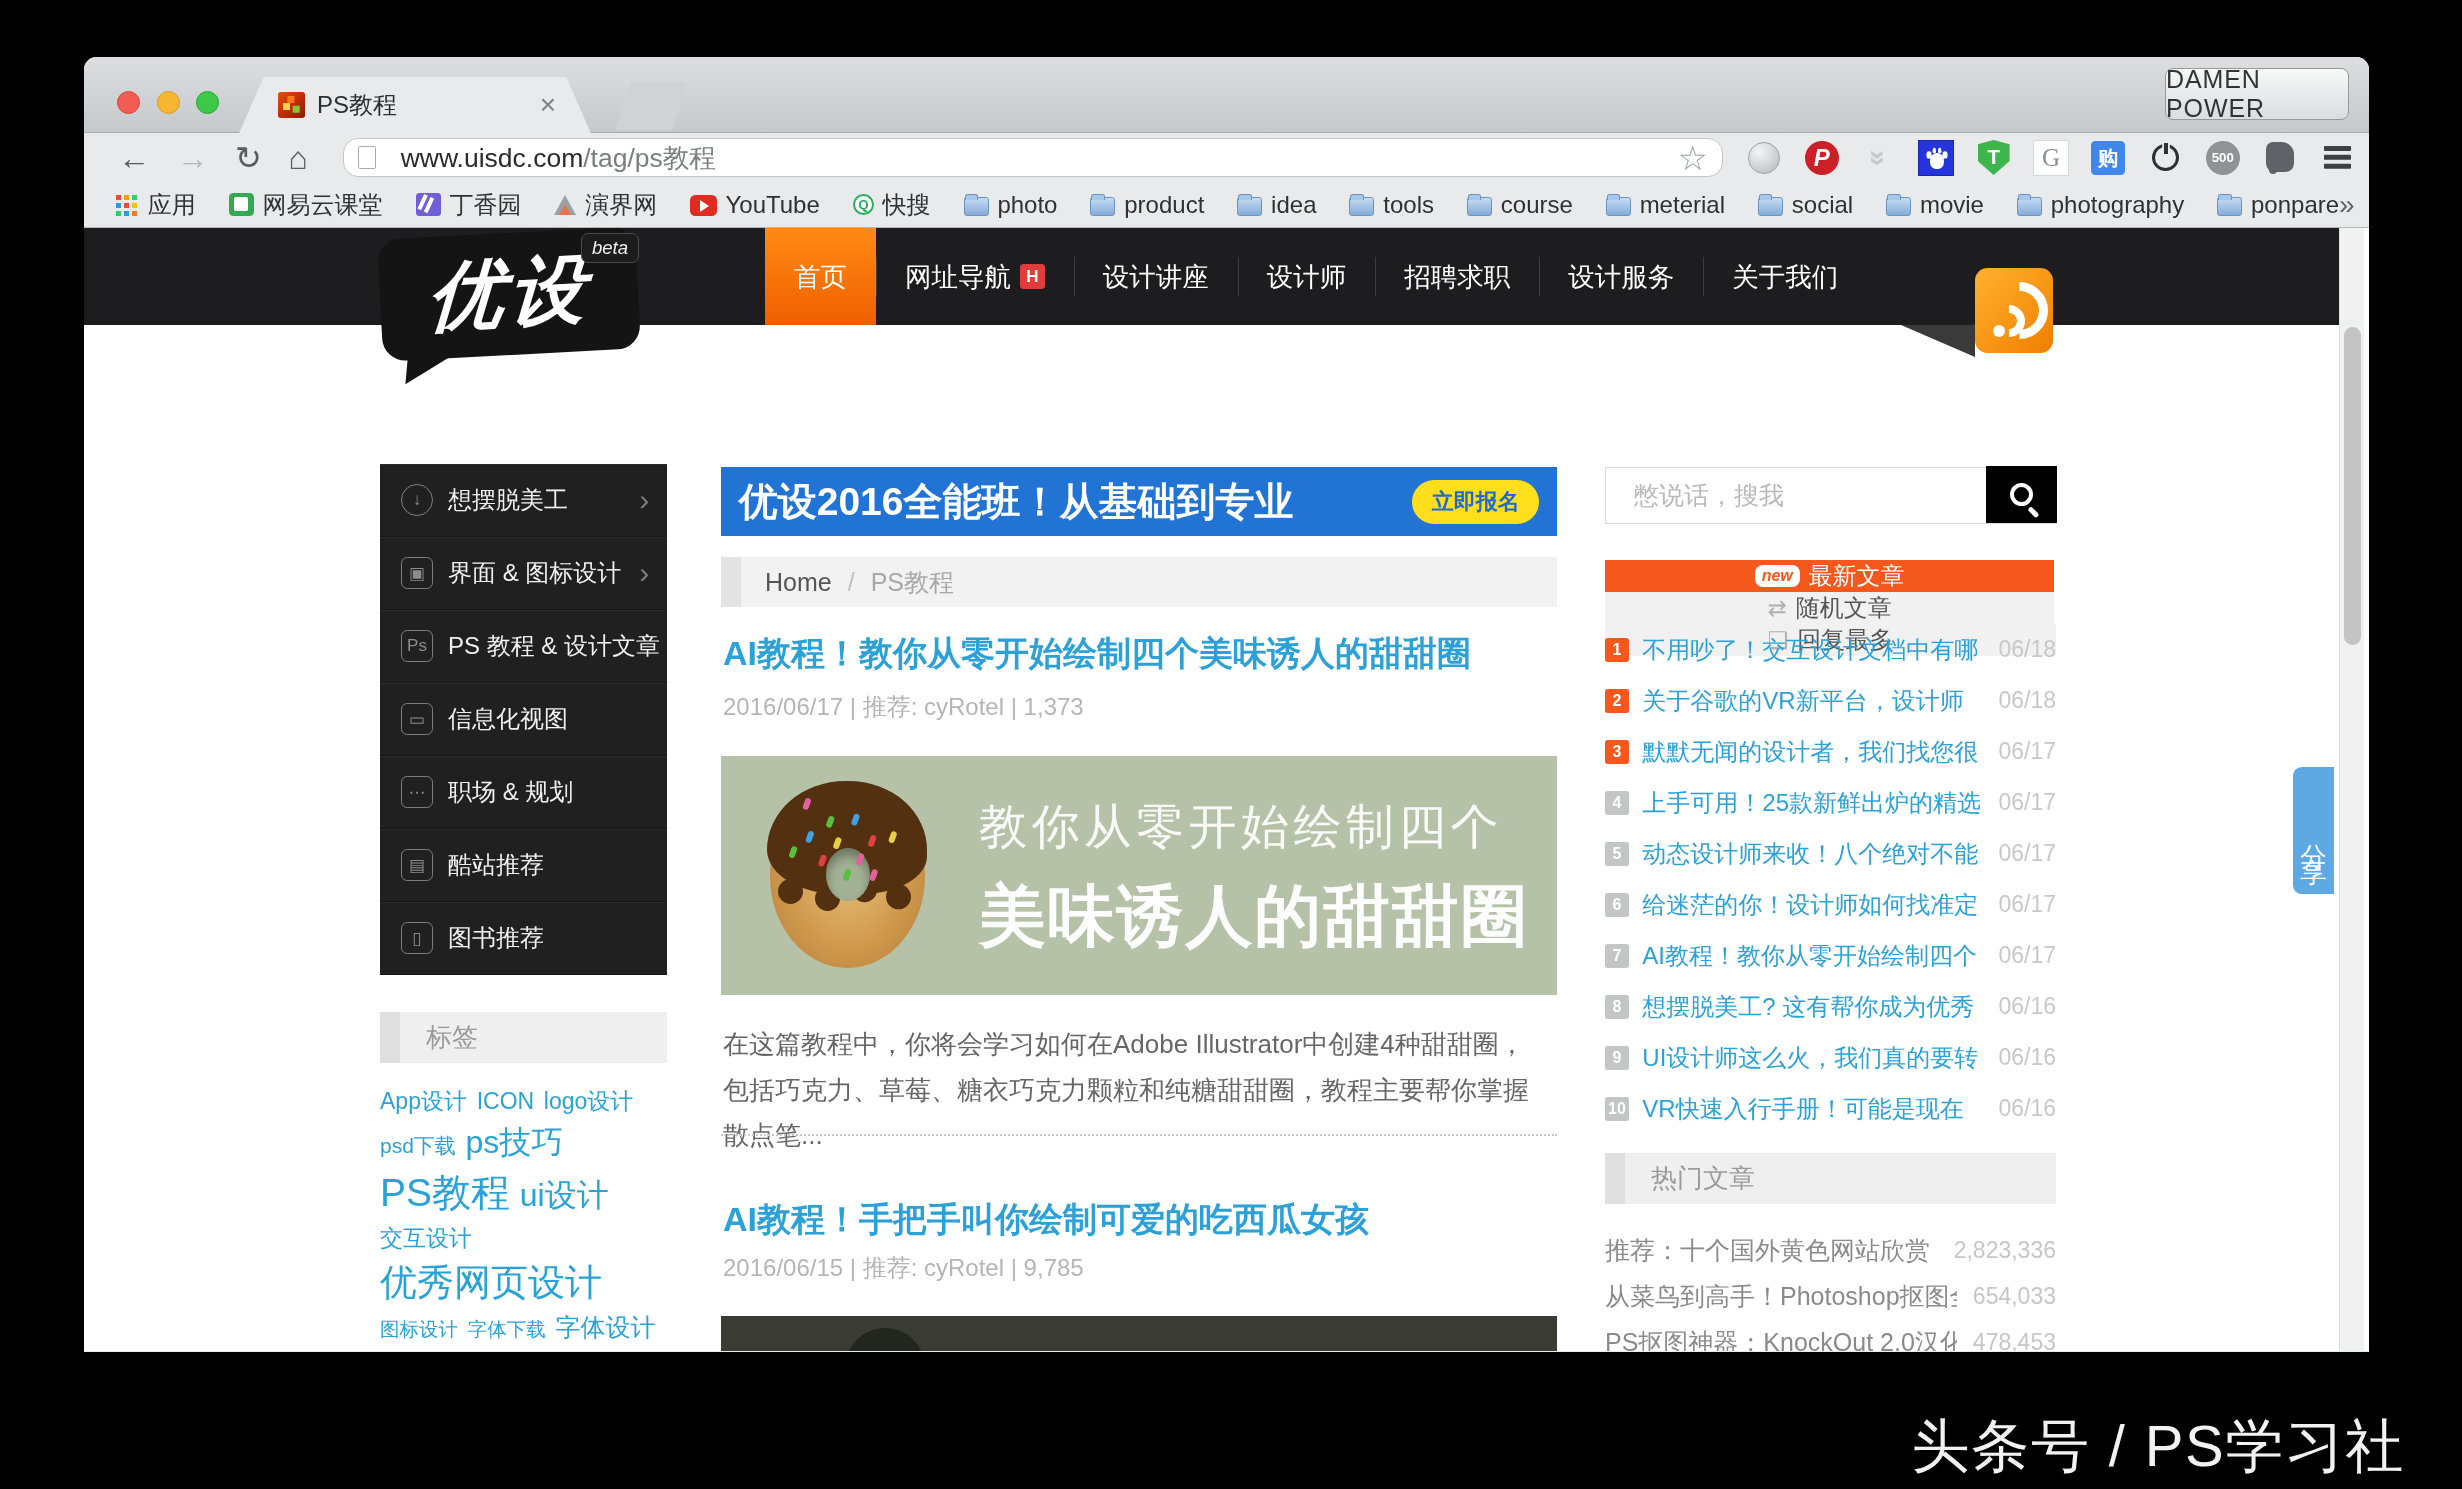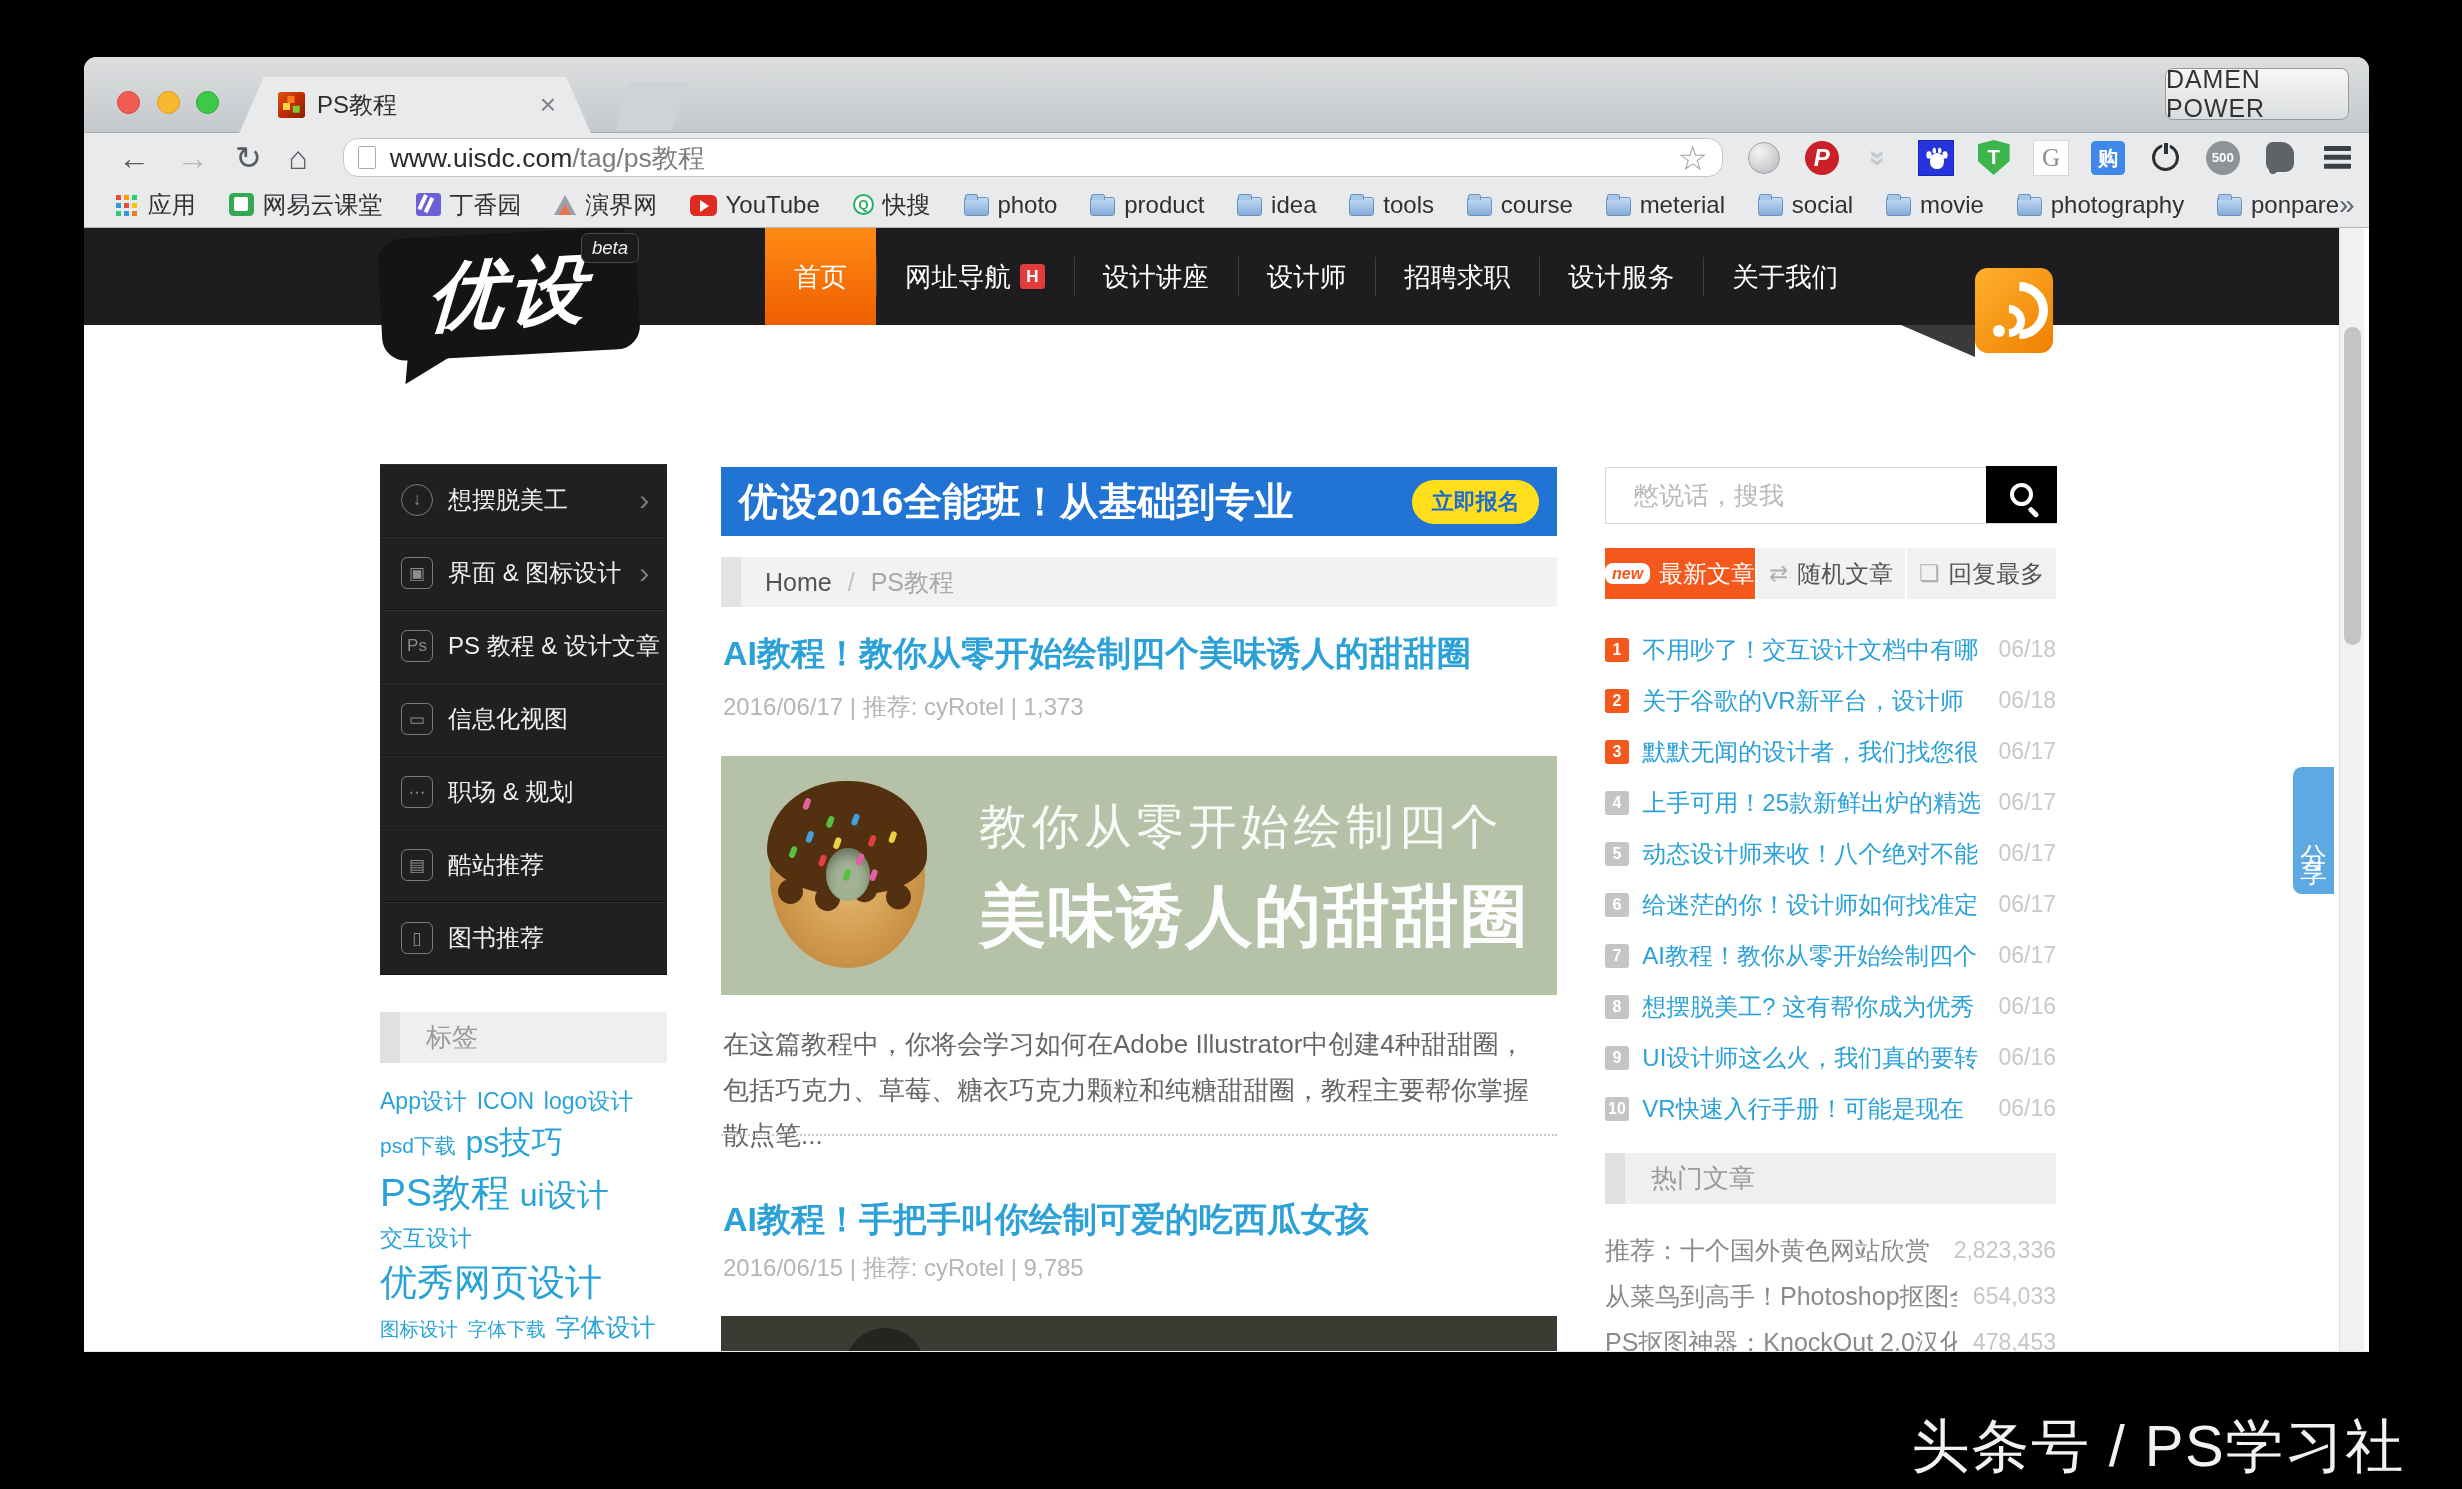--- a/index.html
+++ b/index.html
@@ -32,21 +32,21 @@
   .profile { position:absolute; left:2081px; top:10.6px; width:184px; height:52px;
              border:1.8px solid #979a9c; border-radius:8px; background:linear-gradient(#f7f7f7,#dadddf);
              display:flex; align-items:center; justify-content:center;
              font-size:25px; color:#333; letter-spacing:0.9px; }
 
   
   .toolbar { height:49px; background:#e8eaec; display:flex; align-items:center; padding-left:34px; }
   .navbtn { font-size:32px; color:#595d60; margin-right:26.5px; line-height:1; }
   .navbtn.disabled { color:#b7babc; }
   .omnibox { margin-left:8.8px; width:1380px; height:39px; background:#fff; border:0.9px solid #c3c6c9;
-             border-radius:15px; display:flex; align-items:center; padding:0 14px; }
+             border-radius:15px; display:flex; align-items:center; padding:0 14px;gap:11px; }
   .docicon { width:17.7px; height:23px; border:1.8px solid #a9acaf; border-radius:1.8px; background:#fff; flex:none; }
   .url { margin-left:14px; font-size:26.5px; white-space:nowrap; }
   .url .dom { color:#2b2b2b; }
   .url .path { color:#7a7e81; }
   .star { margin-left:auto; font-size:34px; color:#9aa0a4; line-height:1; }
   .extrow { display:flex; align-items:center; gap:20.3px; margin-left:23px; }
   .ext { width:37px; height:37px; position:relative; display:flex; align-items:center; justify-content:center; flex:none; }
   .ext .extg { position:relative; z-index:2; }
   .ext-globe::before { content:""; width:30px; height:30px; border-radius:50%;
         background:radial-gradient(circle at 35% 30%,#f4f5f6,#b4b7ba); border:0.9px solid #9fa2a5; }
@@ -203,21 +203,21 @@
   
   .search { position:absolute; left:1521px; top:239px; width:451px; height:57px; background:#fff;
             border:1.8px solid #d9d9d9; display:flex; align-items:center; }
   .search .ph { margin-left:28px; color:#b9b9b9; font-size:25px; }
   .sbtn { position:absolute; right:-1.8px; top:-1.8px; width:71px; height:57px; background:#000;
           display:flex; align-items:center; justify-content:center; }
   .mag { position:relative; width:23px; height:23px; border:4.4px solid #fff; border-radius:50%; }
   .mag::after { content:""; position:absolute; left:17px; top:18.6px; width:5.3px; height:12.4px; background:#fff;
           transform:rotate(-45deg); border-radius:2.7px; }
 
-  .rtabs { position:absolute; left:1521px; top:320px; width:451px; height:51px; display:flex; }
+  .rtabs { position:absolute; left:1521px; top:332px; width:451px; height:51px; display:flex;flex-direction:column; }
   .rtab { flex:1; background:#f1f1f1; margin-right:1.8px; display:flex; align-items:center; justify-content:center;
           gap:8.8px; color:#555; font-size:24px; white-space:nowrap; }
   .rtab:last-child { margin-right:0; }
   .rtab.active { background:#f4581c; color:#fff; }
   .rtab .newbadge { background:#fff; color:#f4581c; font-style:italic; font-weight:bold; font-size:16px;
           border-radius:8px; padding:1.8px 7px; }
   .rtab .tglyph { color:#b0b0b0; font-size:23px; }
 
   .latest { position:absolute; left:1521px; top:396px; width:451px; }
   .lrow { height:51px; display:flex; align-items:center; }

